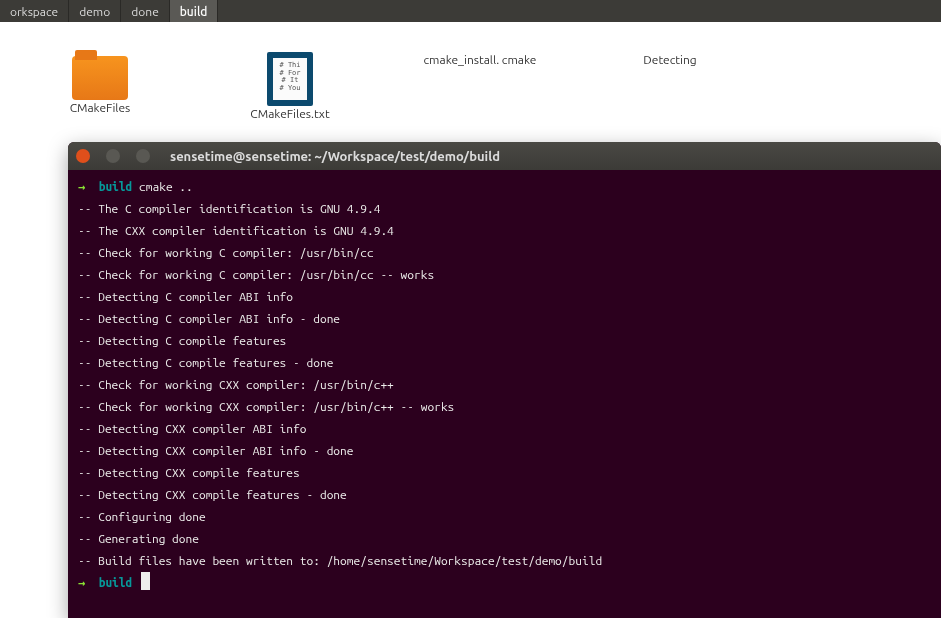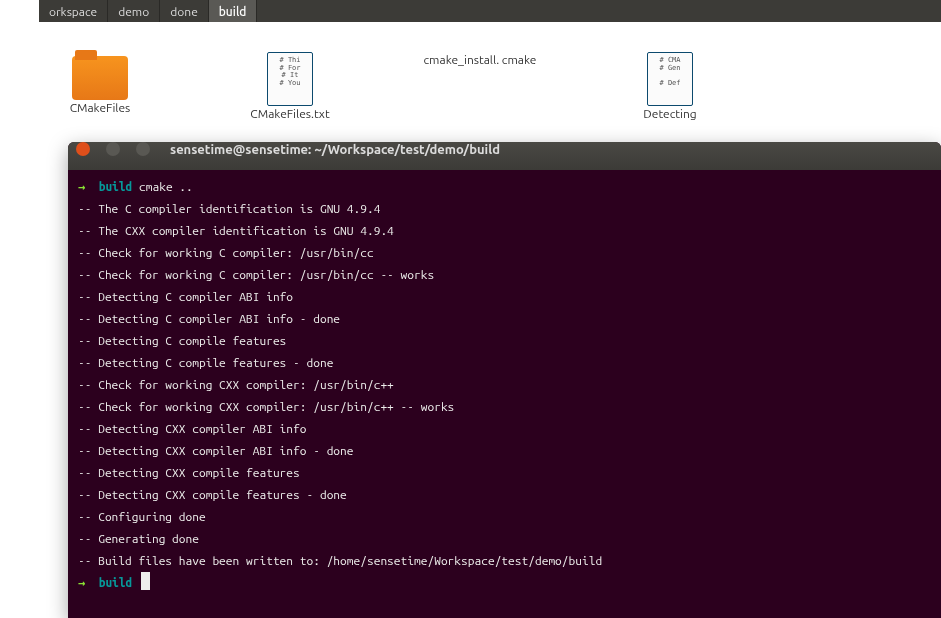--- a/index.html
+++ b/index.html
@@ -9,21 +9,20 @@
     width: 941px;
     height: 618px;
     overflow: hidden;
     position: relative;
   }
   .breadcrumb {
     display: flex;
     background: #3c3b37;
     height: 22px;
     align-items: stretch;
-    margin-left: 39px;
   }
   .crumb {
     padding: 2px 10px;
     font-size: 12px;
     color: #dcdcdc;
     border-right: 1px solid #2a2926;
     display: flex;
     align-items: center;
     cursor: pointer;
   }
@@ -58,21 +57,21 @@
   .folder-icon::before{
     content:"";
     position:absolute; top:-6px; left:3px;
     width:22px;height:10px;
     background:#e77817;
     border-radius:2px 2px 0 0;
   }
   .textfile-icon {
     width: 46px; height: 54px;
     background:#fbfbfb;
-    border:1px solid #0c4a6e;
+    border:6px solid #0c4a6e;
     border-radius:2px;
     font-family: monospace;
     font-size:7px;
     color:#555;
     padding:4px 3px;
     line-height:1.1;
     overflow:hidden;
     white-space:pre;
     text-align:center;
   }
@@ -87,20 +86,21 @@
     border-radius:6px 6px 0 0;
     box-shadow:0 6px 20px rgba(0,0,0,.35);
     display:flex;
     flex-direction:column;
   }
   .titlebar {
     height:28px;
     background:linear-gradient(#4a4944,#3c3b37);
     border-radius:6px 6px 0 0;
     display:flex;
+    align-items:center;
     padding:0 8px;
     gap:16px;
   }
   .wbtn {
     width:14px;height:14px;border-radius:50%;
     display:inline-block;
   }
   .wbtn.close{background:#df4f1b;}
   .wbtn.min{background:#595853;}
   .wbtn.max{background:#595853;}
@@ -146,24 +146,20 @@
 # For
 # It
 # You</div>
       <div class="label">CMakeFiles.txt</div>
     </div>
     <div class="file-item">
       <div class="label">cmake_install.
 cmake</div>
     </div>
     <div class="file-item">
-      <div class="textfile-icon"># CMA
-# Gen
-
-# Def</div>
       <div class="label">Detecting</div>
     </div>
   </div>
 
 <div class="terminal">
   <div class="titlebar">
     <span class="wbtn close"></span>
     <span class="wbtn min"></span>
     <span class="wbtn max"></span>
     <span class="title-text">sensetime@sensetime: ~/Workspace/test/demo/build</span>

